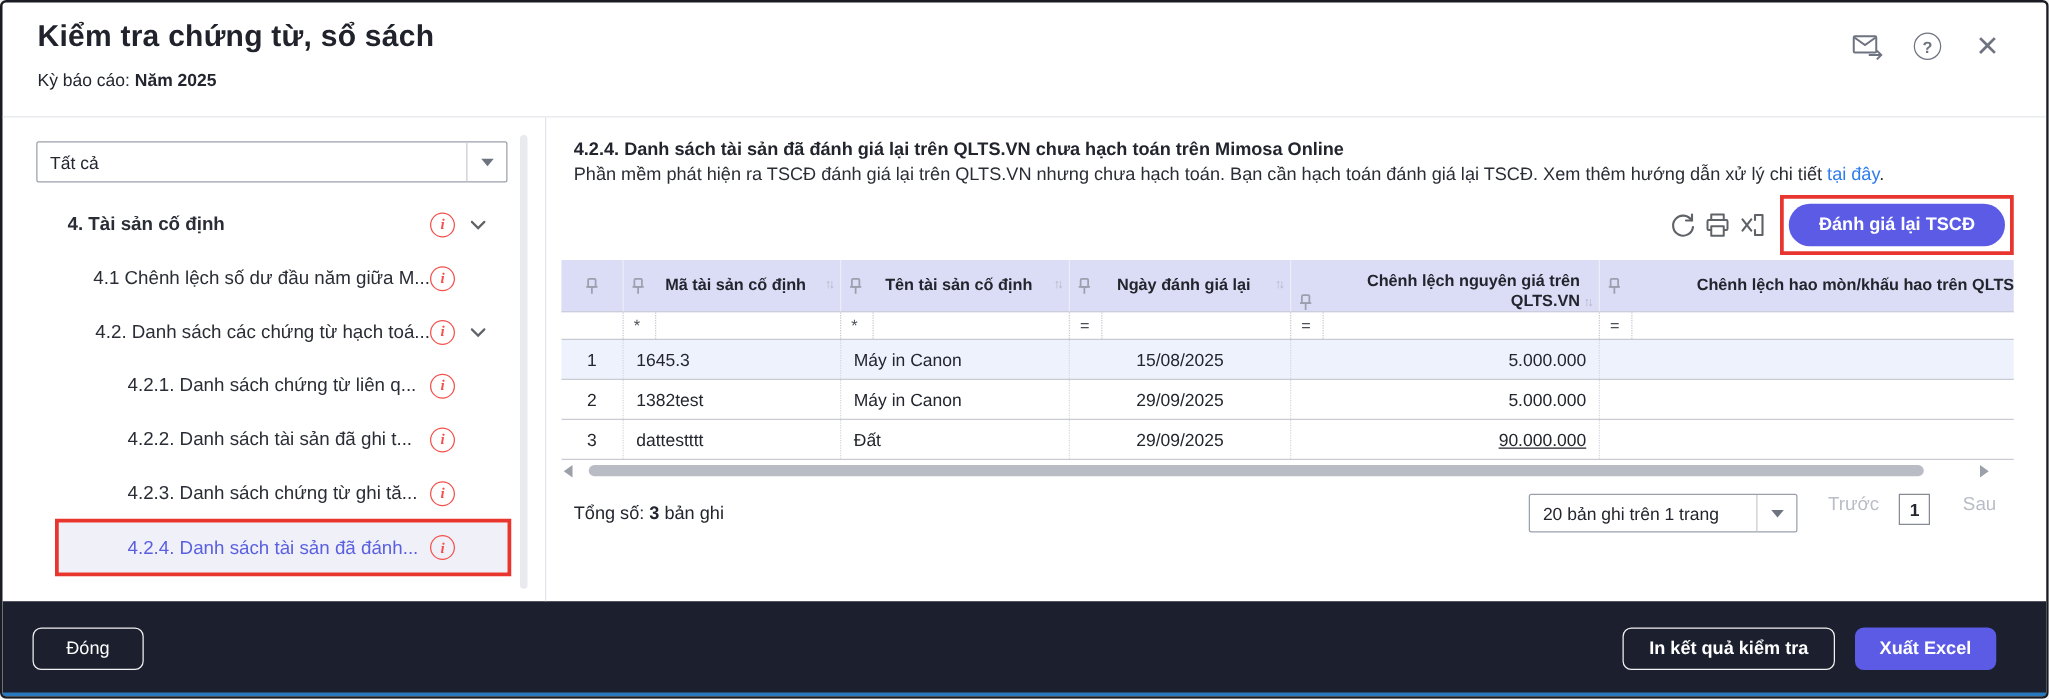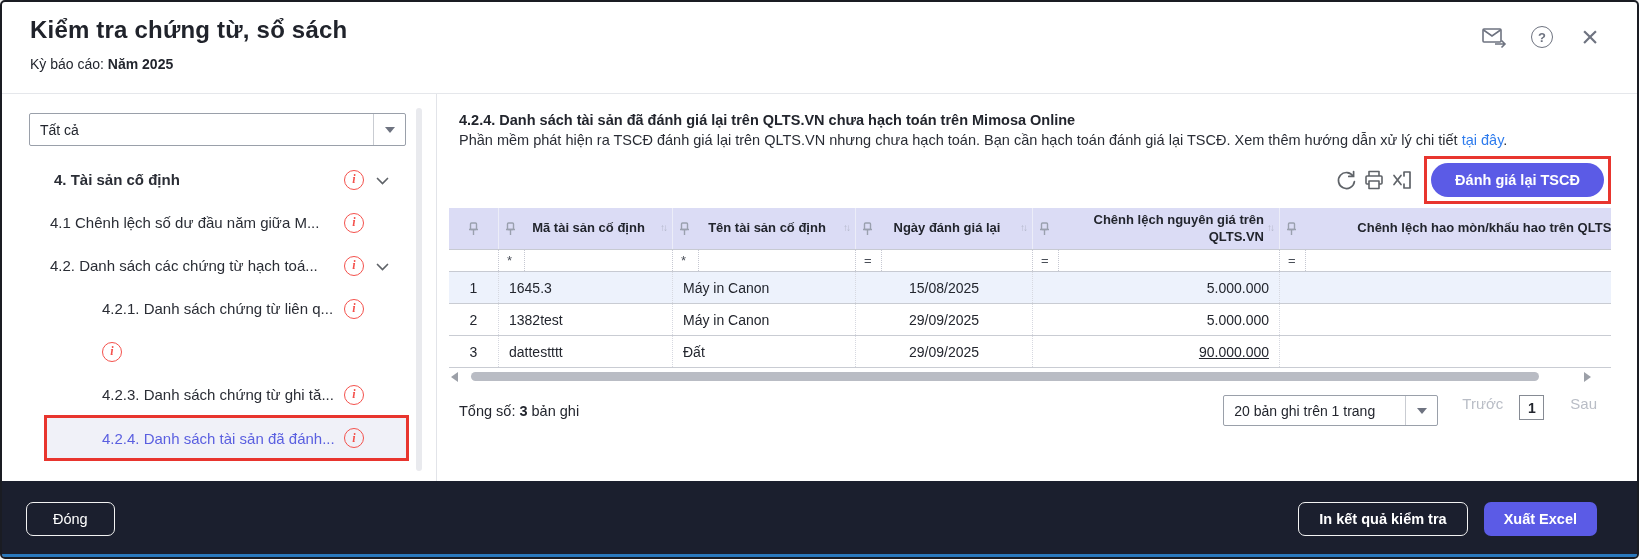--- a/index.html
+++ b/index.html
@@ -24,21 +24,21 @@
   .sb-scroll{ position:absolute; top:14px; bottom:10px; right:14px; width:6px; border-radius:3px; background:#e9eaee;}
   .dropdown{ margin:0 30px 0 27px; height:33px; border:1px solid #9aa0aa; border-radius:2px; display:flex; align-items:center; background:#fff; cursor:pointer;}
   .dropdown .dd-val{ flex:1; padding:0 10px; font-size:14px; color:#23262e;}
   .dd-btn{ width:32px; height:100%; border-left:1px solid #c9ccd2; display:flex; align-items:center; justify-content:center;}
   .tri-down{ width:0; height:0; border-left:5px solid transparent; border-right:5px solid transparent; border-top:6px solid #6e7380;}
   .tree{ margin-top:12px;}
   .tree-row{ height:43px; display:flex; align-items:center; padding-right:42px; font-size:15px; color:#2a2d35; cursor:pointer;}
   .tree-row .tree-label{ flex:1; white-space:nowrap; overflow:hidden;}
   .tree-row .b{ font-weight:bold;}
   .lvl0{ padding-left:52px;}
-  .lvl1{ padding-left:48px;}
+  .lvl1{ padding-left:48px;text-align:right;}
   .lvl2{ padding-left:100px;}
   .info-badge{ width:20px; height:20px; border:1.7px solid var(--info-icon,#f4514c); border-radius:50%; color:var(--info-icon,#f4514c); font-size:12px; font-weight:bold; display:flex; align-items:center; justify-content:center; margin-right:6px; flex:0 0 auto; font-family:"Liberation Serif","DejaVu Serif",serif; font-style:italic;}
   .chev-slot{ width:24px; display:flex; justify-content:center; flex:0 0 auto;}
   .tree-row.selected{ height:40px; margin:2px 30px 2px 45px; padding-left:55px; padding-right:12px; background:var(--selected-row-bg2,#f0f1f8); outline:3px solid var(--annotation,#e8352e); color:var(--selected-text,#5a5fe0);}
   
   .main{ flex:1; min-width:0; padding:18px 26px 0 12px; display:flex; flex-direction:column;}
   .sec-title{ font-size:14.5px; font-weight:bold; color:#22252d; margin-left:10px;}
   .sec-desc{ font-size:14.5px; color:#2a2d35; margin:4px 0 0 10px;}
   .sec-desc a{ color:var(--link,#2f7ced); text-decoration:none; cursor:pointer;}
   .toolbar{ display:flex; align-items:center; justify-content:flex-end; gap:4px; margin-top:12px; height:40px;}
@@ -143,20 +143,21 @@
                   <path d="M1.5 1.5 L6.5 6.5 L11.5 1.5"></path>
                 </svg></span>
             </span>
           </div>
           <div class="tree-row lvl2">
             <span class="tree-label">4.2.1. Danh sách chứng từ liên q...</span>
             <span class="info-badge">i</span>
             <span class="chev-slot"></span>
           </div>
           <div class="tree-row lvl2">
+            <span class="tree-label">4.2.2. Danh sách tài sản đã ghi t...</span>
             <span class="info-badge">i</span>
             <span class="chev-slot"></span>
           </div>
           <div class="tree-row lvl2">
             <span class="tree-label">4.2.3. Danh sách chứng từ ghi tă...</span>
             <span class="info-badge">i</span>
             <span class="chev-slot"></span>
           </div>
           <div class="tree-row lvl2 selected">
             <span class="tree-label">4.2.4. Danh sách tài sản đã đánh...</span>
@@ -232,21 +233,21 @@
               <div class="th" style="width: 177px;">
                 <span class="pin">
                   <svg width="11" height="14" viewBox="0 0 11 14" fill="none" stroke="#9aa0ae" stroke-width="1.4">
                     <rect x="2.5" y="1" width="6" height="6.5" rx="1"></rect>
                     <path d="M1 7.5 H10 M5.5 7.5 V13"></path>
                   </svg>
                 </span>
                 <span class="lbl" style="text-align: center;">Ngày đánh giá lại</span>
                 <span class="sort-ic">↑↓</span>
               </div>
-              <div class="th" style="width: 247px;">
+              <div class="th" style="width: 247px; align-items: flex-end;">
                 <span class="pin">
                   <svg width="11" height="14" viewBox="0 0 11 14" fill="none" stroke="#9aa0ae" stroke-width="1.4">
                     <rect x="2.5" y="1" width="6" height="6.5" rx="1"></rect>
                     <path d="M1 7.5 H10 M5.5 7.5 V13"></path>
                   </svg>
                 </span>
                 <span class="lbl" style="text-align: right;">Chênh lệch nguyên giá trên QLTS.VN</span>
                 <span class="sort-ic">↑↓</span>
               </div>
               <div class="th" style="width: 360px;">

